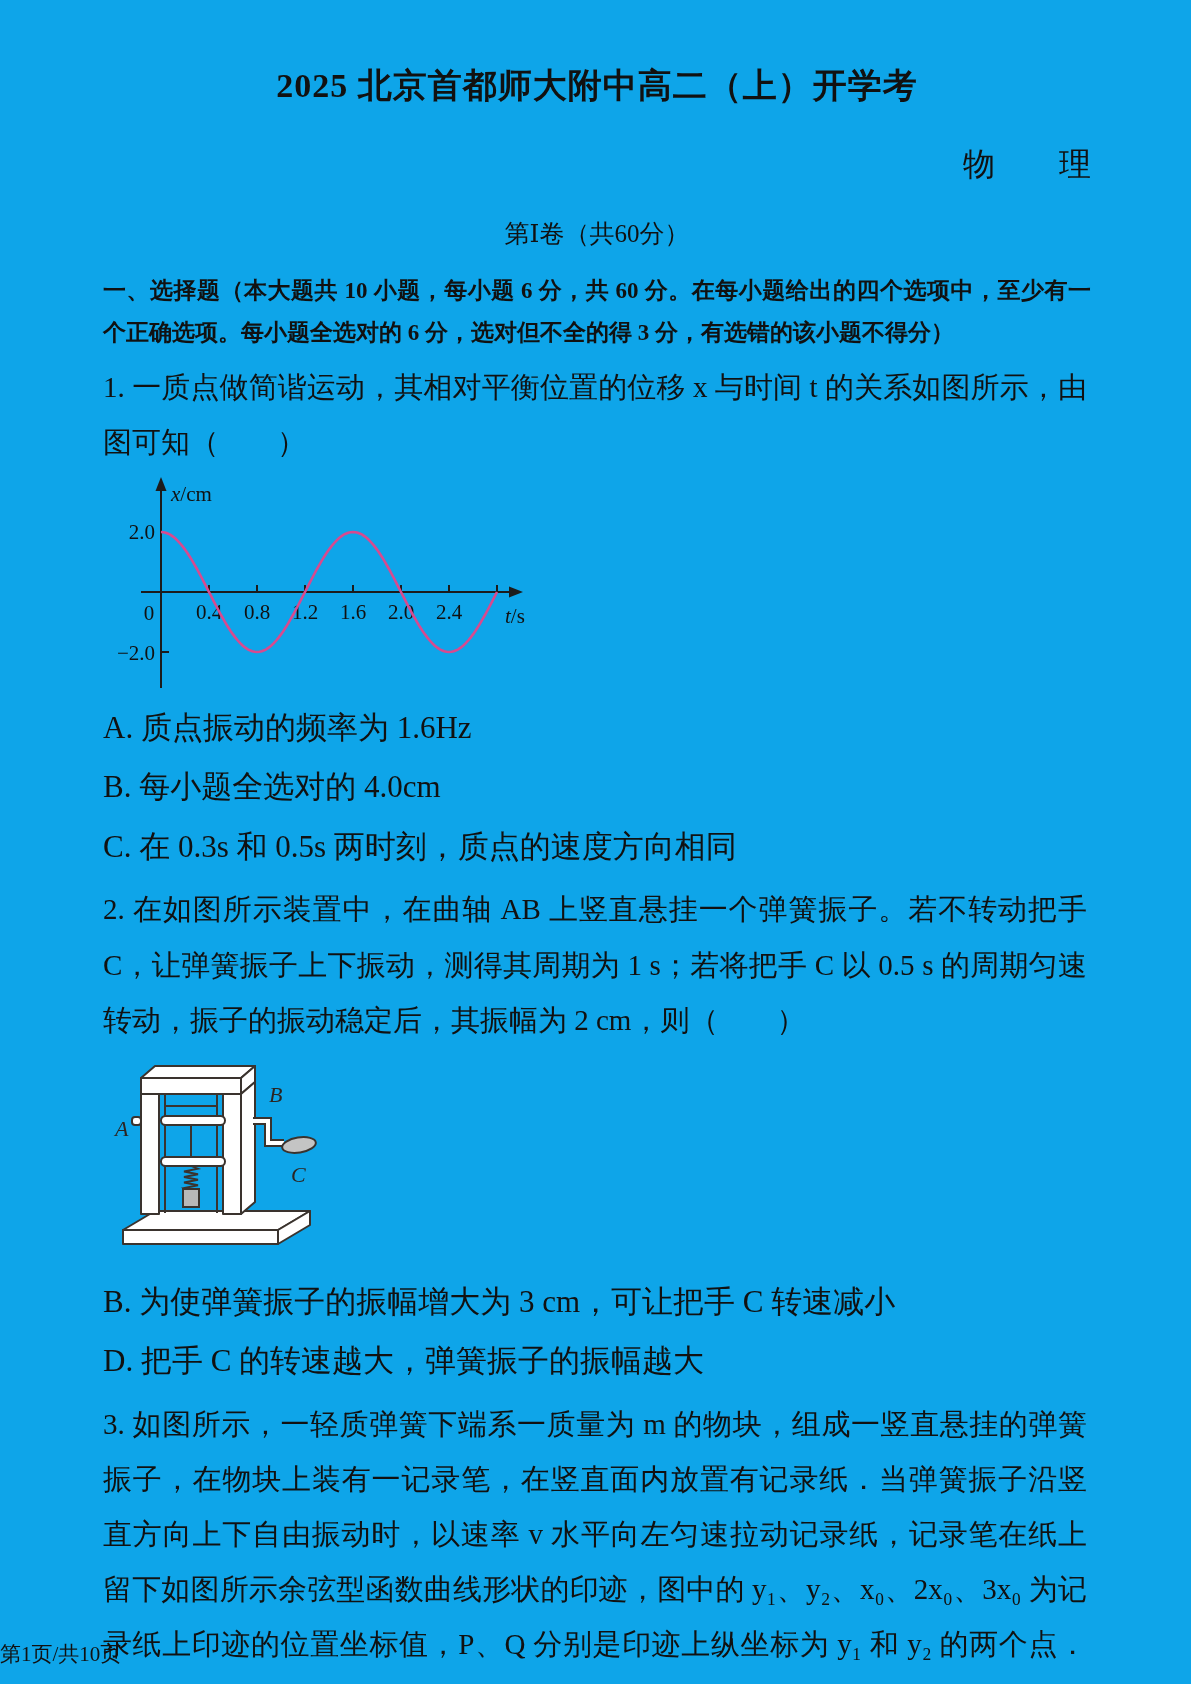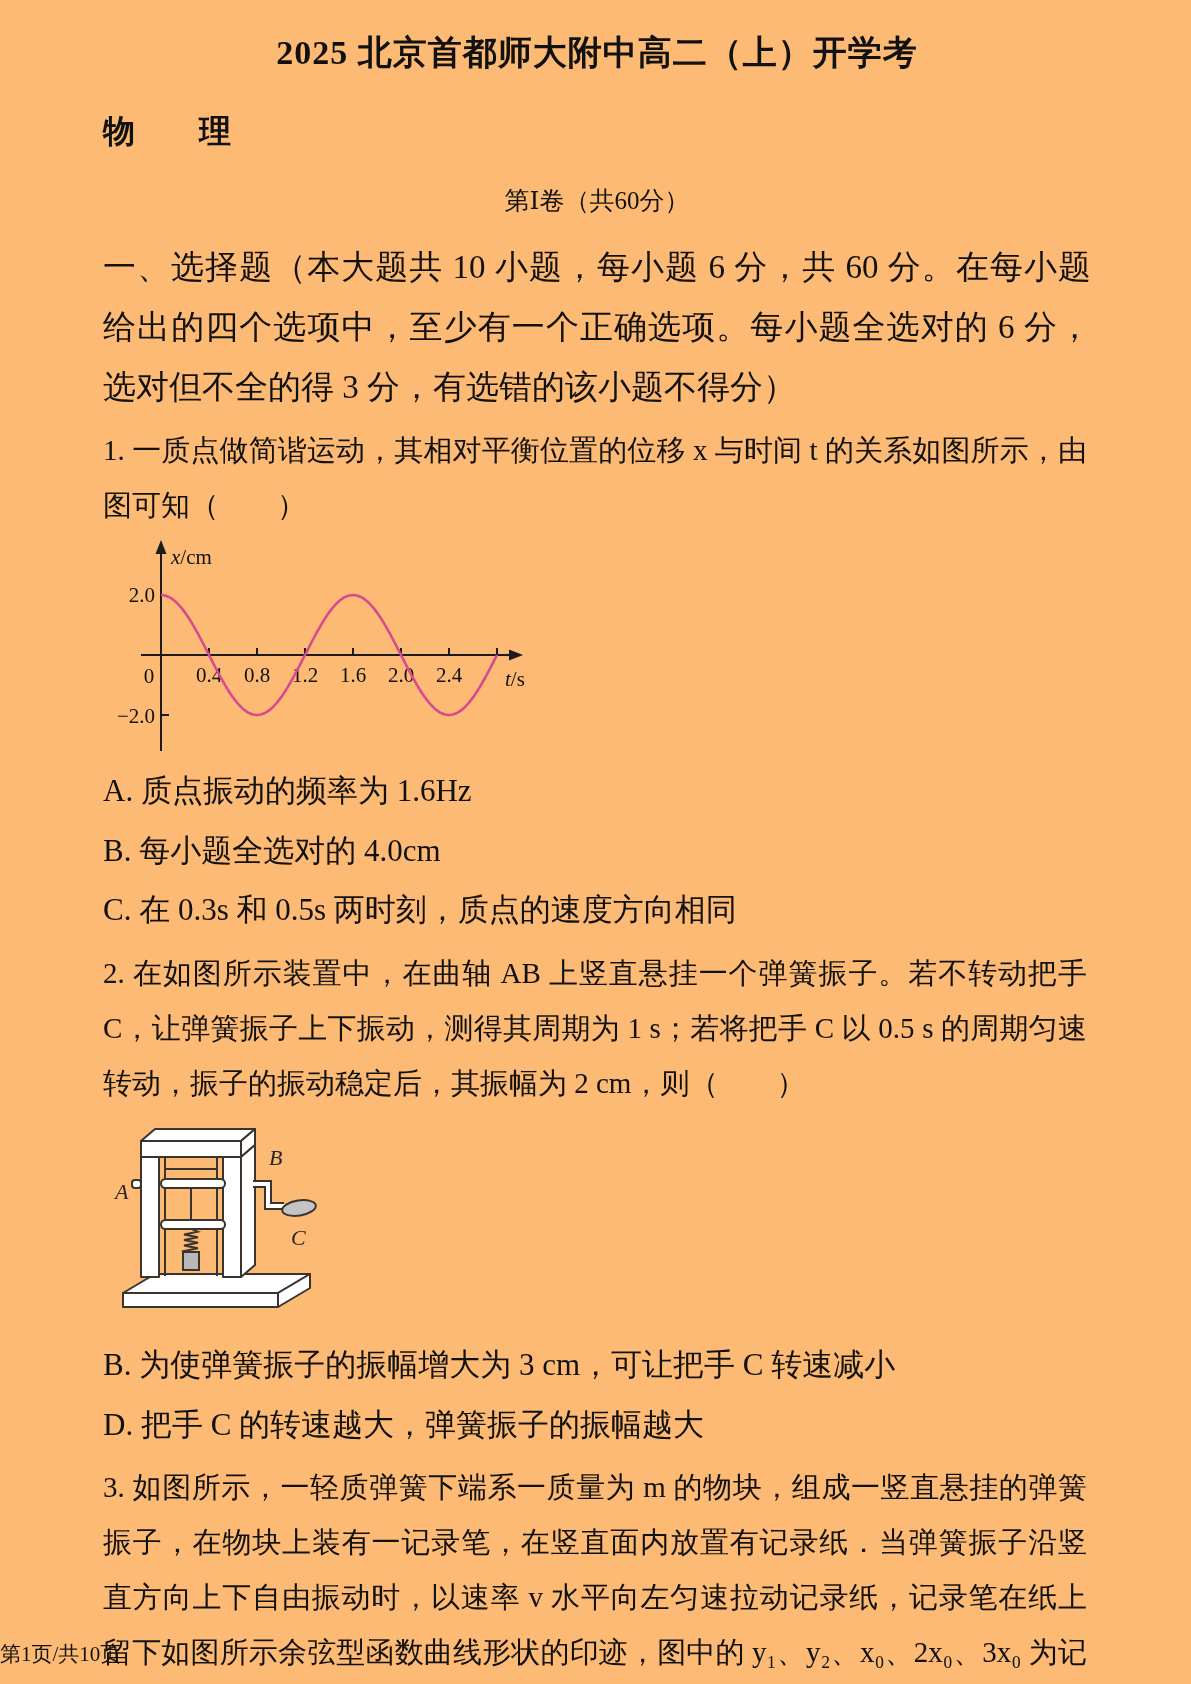--- a/index.html
+++ b/index.html
@@ -1,43 +1,43 @@
 <!DOCTYPE html>
 <html><head>
 <meta charset="utf-8">
 <style>
   html,body{margin:0;padding:0;background:#ffffff;}
   .page{
     position:relative;
     width:1191px;height:1684px;
     box-sizing:border-box;
-    padding:30px 100px 0 103px;
-    background:#fdba74;
+    padding:63px 100px 0 103px;
+    background:#0ea5e9;
     color:#111;
     font-family:"Liberation Serif","DejaVu Serif",serif;
     overflow:hidden;
   }
   .doc-title{
     margin:0 0 34px 0;
     font-size:34px;font-weight:bold;
     text-align:center;letter-spacing:1px;
   }
   .subject-title{
     margin:0 0 30px 0;
-    font-size:32px;font-weight:bold;
-    text-align:left;
+    font-size:32px;font-weight:normal;
+    text-align:right;
   }
   .volume-header{
     margin:0 0 20px 0;
     font-size:25px;font-weight:normal;
     text-align:center;
   }
   .instructions{
     margin:0 0 6px 0;
-    font-size:33px;font-weight:normal;
+    font-size:23px;font-weight:bold;
     line-height:1.82;text-align:justify;
   }
   .stem{
     margin:6px 4px 2px 0;
     font-size:29px;line-height:1.9;
     text-align:justify;
   }
   .option{
     margin:0;font-size:31px;line-height:1.92;
   }

